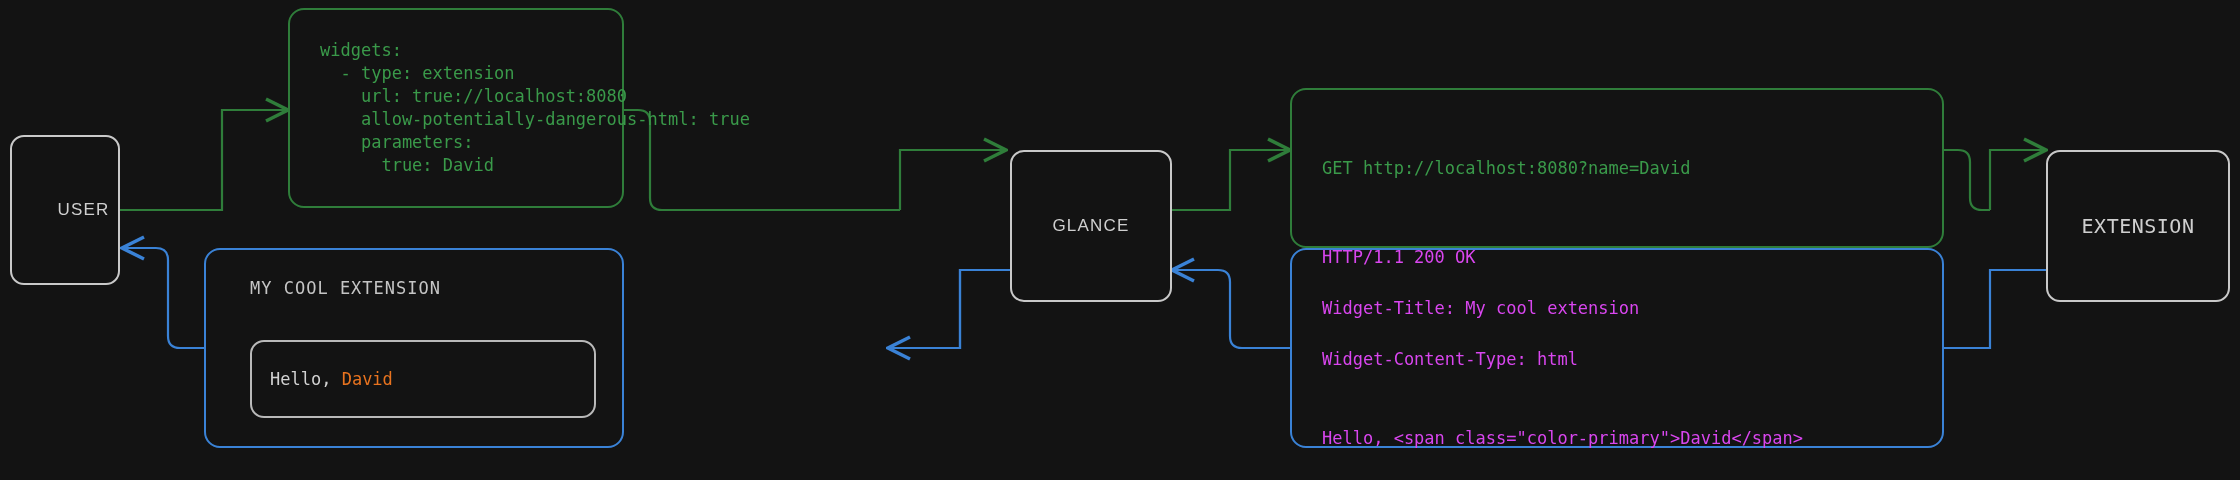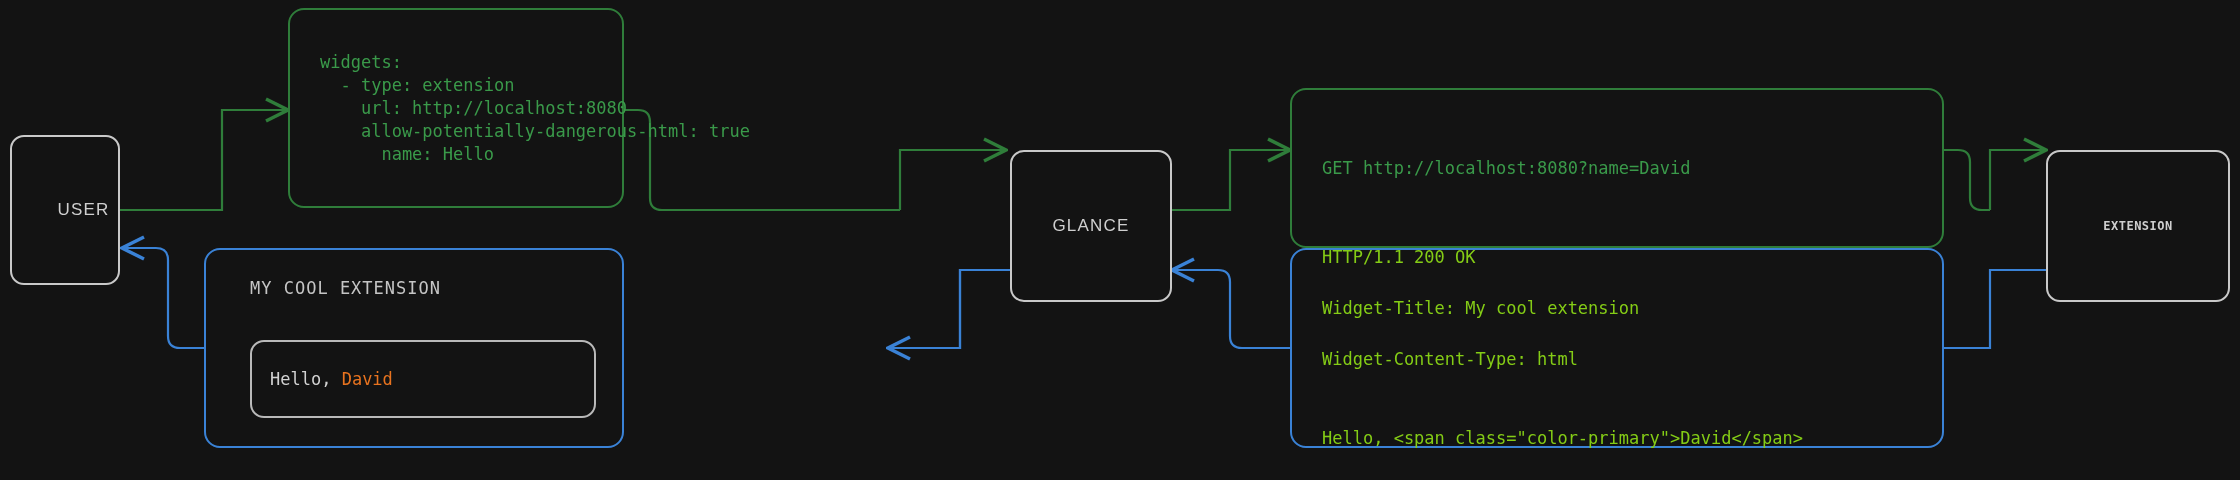--- a/index.html
+++ b/index.html
@@ -34,22 +34,21 @@
   }
   .node-label {
     font-family: "Liberation Sans", sans-serif;
     font-size: 17px;
     letter-spacing: 1.2px;
     color: #cfcfcf;
   }
   .node-label.mono {
     font-family: "DejaVu Sans Mono", monospace;
     letter-spacing: 0.5px;
-    font-size: 12px;
-    font-weight: bold;
+    font-size: 20px;
   }
   .codebox {
     position: absolute;
     box-sizing: border-box;
     border: 2px solid #2f7d3a;
     border-radius: 16px;
     background: #131313;
     display: flex;
     flex-direction: column;
     justify-content: center;
@@ -60,21 +59,21 @@
     gap: 28px;
   }
   .codeline {
     font-family: "DejaVu Sans Mono", monospace;
     font-size: 17px;
     line-height: 23px;
     color: #3a9a4a;
     white-space: pre;
   }
   .codeline.blue {
-    color: #84cc16;
+    color: #d946ef;
   }
   .codeline.blank {
     height: 23px;
   }
   .widget-title {
     font-family: "DejaVu Sans Mono", monospace;
     font-size: 17px;
     letter-spacing: 1px;
     color: #c5c5c5;
     margin: 0 0 14px 18px;
@@ -151,23 +150,24 @@
     <span class="node-label">GLANCE</span>
   </div>
 
   <div class="node" style="left:2046px; top:150px; width:184px; height:152px;">
     <span class="node-label mono">EXTENSION</span>
   </div>
 
   <div class="codebox" style="left:288px; top:8px; width:336px; height:200px;">
     <div class="codeline">widgets:</div>
     <div class="codeline">  - type: extension</div>
-    <div class="codeline">    url: http://localhost:8080</div>
+    <div class="codeline">    url: true://localhost:8080</div>
     <div class="codeline">    allow-potentially-dangerous-html: true</div>
-    <div class="codeline">      name: Hello</div>
+    <div class="codeline">    parameters:</div>
+    <div class="codeline">      true: David</div>
   </div>
 
   <div class="codebox" style="left:1290px; top:88px; width:654px; height:160px;">
     <div class="codeline">GET http://localhost:8080?name=David</div>
   </div>
 
   <div class="codebox blue" style="left:1290px; top:248px; width:654px; height:200px;">
     <div class="codeline blue">HTTP/1.1 200 OK</div>
     <div class="codeline blue">Widget-Title: My cool extension</div>
     <div class="codeline blue">Widget-Content-Type: html</div>

